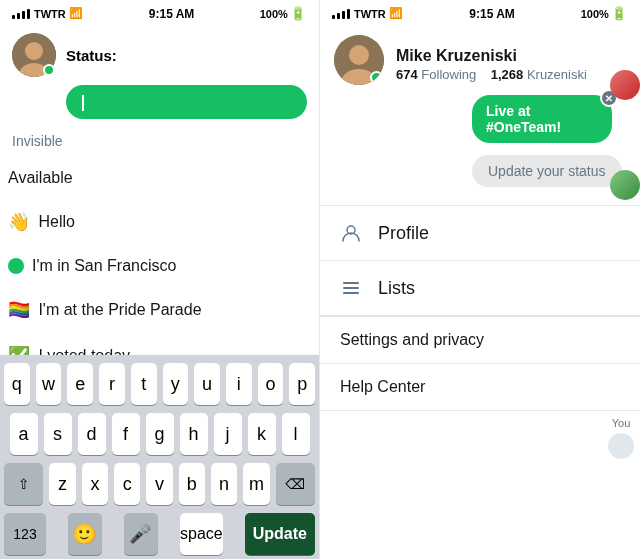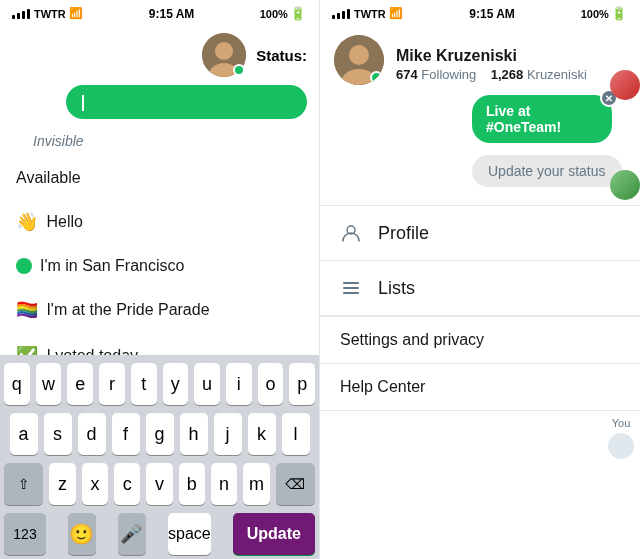--- a/index.html
+++ b/index.html
@@ -34,21 +34,20 @@
 
     .status-bar-left { display: flex; align-items: center; gap: 4px; }
     .signal-bars { display: flex; gap: 2px; align-items: flex-end; }
     .signal-bar { background: #000; width: 3px; border-radius: 1px; }
 
     .status-header {
       display: flex;
       align-items: center;
       padding: 8px 12px 8px;
       gap: 10px;
-      justify-content: flex-end;
     }
     .avatar-container { position: relative; flex-shrink: 0; }
     .avatar {
       width: 44px;
       height: 44px;
       border-radius: 50%;
       background: #ccc;
       overflow: hidden;
     }
     .avatar-img {
@@ -89,33 +88,32 @@
     }
     .cursor-line {
       display: inline-block;
       width: 2px;
       height: 16px;
       background: white;
       vertical-align: middle;
     }
 
     .invisible-label {
-      padding: 8px 33px;
+      padding: 8px 12px;
       color: #657786;
       font-size: 14px;
-      font-style: italic;
     }
 
     .menu-items {
       flex: 1;
       overflow-y: auto;
     }
 
     .menu-item {
-      padding: 12px 16px;
+      padding: 12px 8px;
       font-size: 16px;
       color: #14171A;
       border-bottom: none;
       display: flex;
       align-items: center;
       gap: 8px;
     }
     .menu-item .emoji { font-size: 18px; }
 
     .status-dot-green {
@@ -211,24 +209,24 @@
       height: 42px;
       flex: 1;
       display: flex;
       align-items: center;
       justify-content: center;
       font-size: 16px;
       box-shadow: 0 1px 0 #888;
       cursor: pointer;
     }
     .key-update {
-      background: #701a75;
+      background: #14532d;
       border-radius: 5px;
       height: 42px;
-      padding: 0 14px;
+      padding: 0 8px;
       display: flex;
       align-items: center;
       justify-content: center;
       font-size: 16px;
       color: white;
       font-weight: 600;
       box-shadow: 0 1px 0 #0a8c3d;
       cursor: pointer;
     }
 

